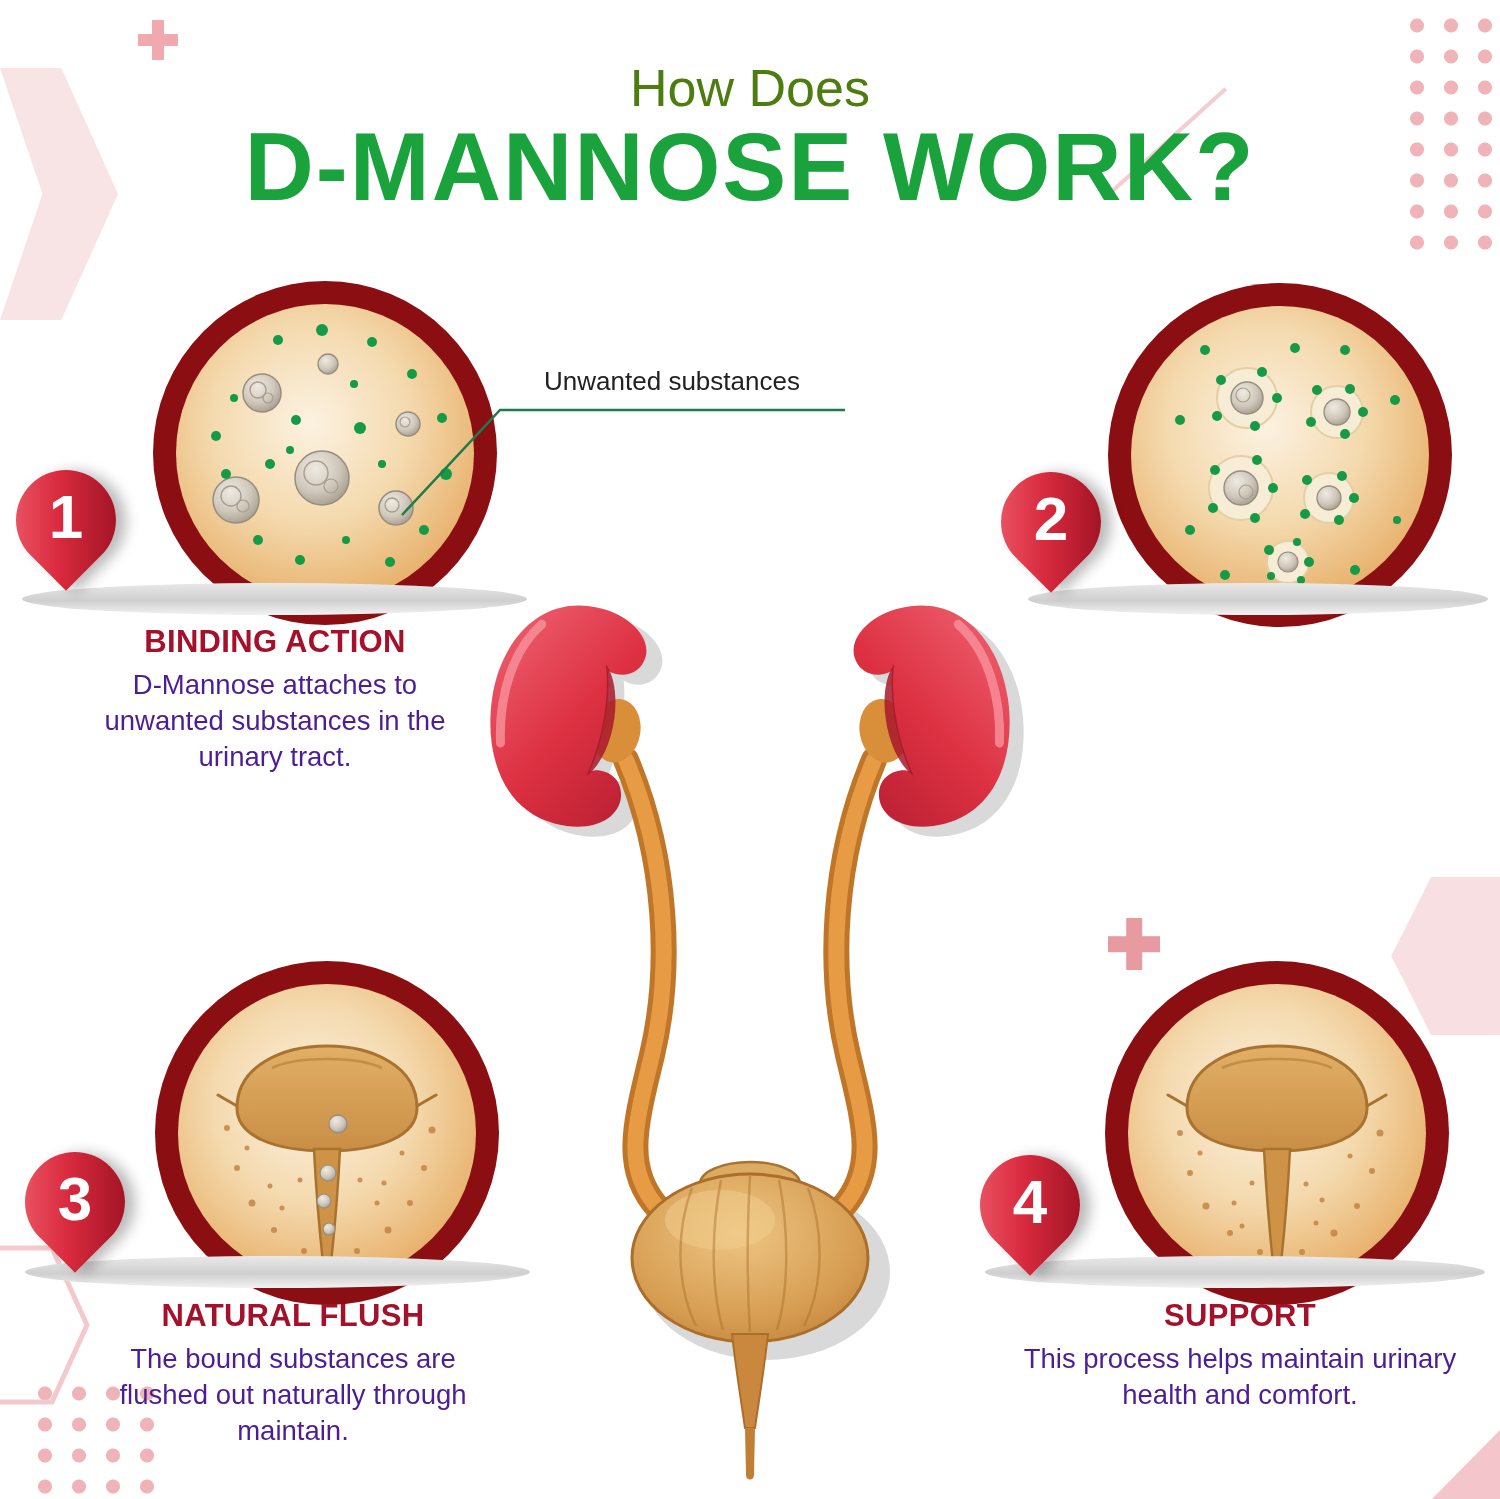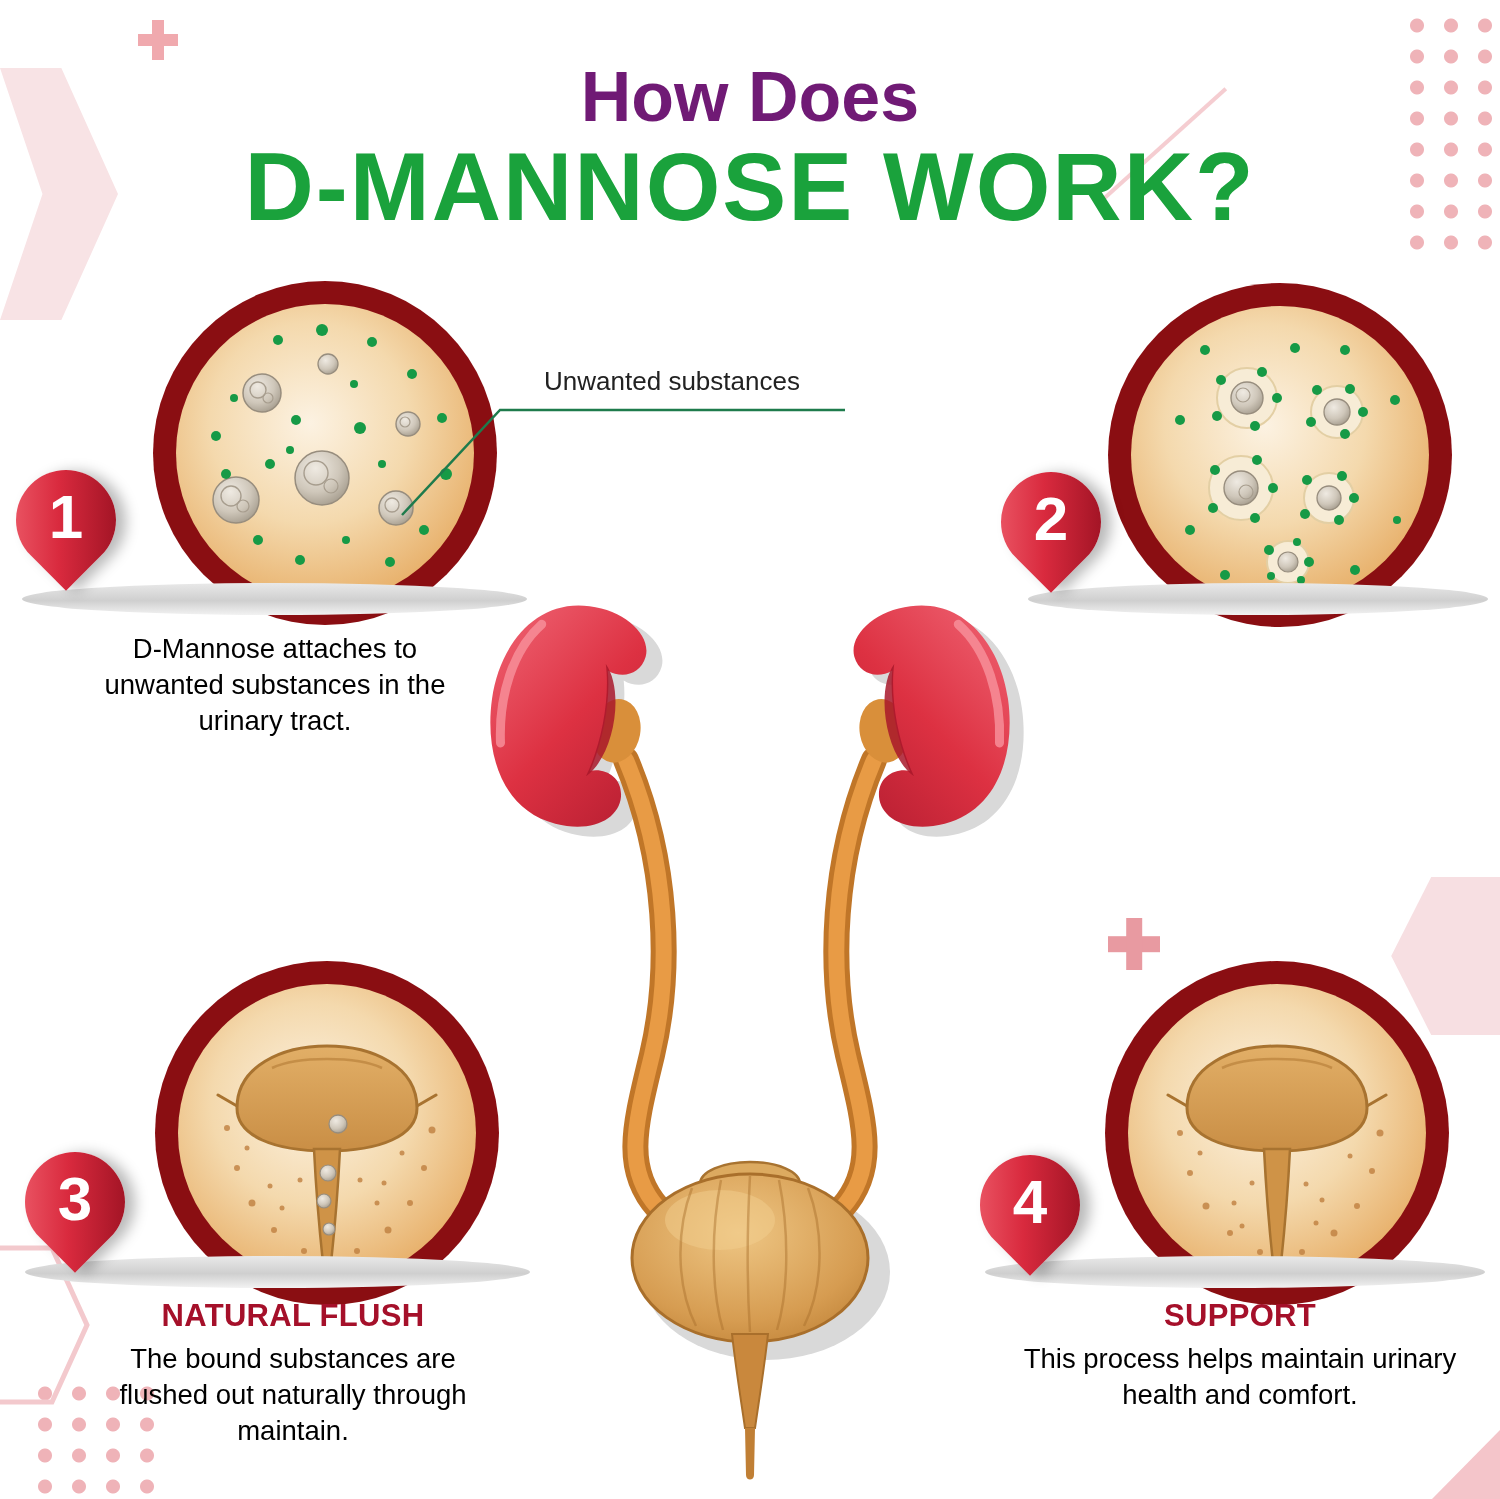--- a/index.html
+++ b/index.html
@@ -21,42 +21,42 @@
   .hex-right { position:absolute; left:1388px; top:872px; width:160px; height:168px; background:#f7dfe2;
     clip-path:polygon(27% 3%, 76% 3%, 100% 50%, 76% 97%, 27% 97%, 2% 50%); }
 
   .diag-line { position:absolute; left:1082px; top:142px; width:165px; height:4px; background:#f5cdd1; transform:rotate(-42deg); }
 
   .corner-br { position:absolute; left:1432px; top:1430px; width:68px; height:69px; background:#f4c5ca;
     clip-path:polygon(100% 0, 100% 100%, 0 100%); }
 
   
   .title { position:absolute; top:60px; left:0; width:100%; text-align:center; z-index:3; }
-  .title-line1 { font-size:70px; font-weight:700; color:#701a75; line-height:1.08; }
+  .title-line1 { font-size:52px; font-weight:400; color:#4d7c0f; line-height:1.08; }
   .title-line2 { font-size:96px; font-weight:800; color:#1aa23c; letter-spacing:2px; line-height:1.06; }
 
   
   .annotation-label { position:absolute; left:492px; top:366px; width:360px; text-align:center;
     font-size:26px; color:#222; z-index:6; }
   .annotation-line { position:absolute; left:390px; top:400px; z-index:5; }
 
   
   .circle-ill { position:absolute; z-index:1; }
   .shelf { position:absolute; height:32px; border-radius:50%; z-index:2;
     background:linear-gradient(180deg,#e9e9e9 0%, #cfcfcf 55%, #f2f2f2 100%); }
   .badge { position:absolute; width:100px; height:100px; z-index:4; }
   .badge .pin { position:absolute; inset:0; border-radius:50% 50% 50% 0; transform:rotate(-45deg);
     background:linear-gradient(135deg,#f06471 0%, #d92a3e 45%, #900d1d 100%);
     box-shadow:6px 8px 14px rgba(0,0,0,.28); }
   .badge .num { position:absolute; inset:0; display:flex; align-items:center; justify-content:center;
     color:#fff; font-size:62px; font-weight:800; padding-bottom:8px; }
 
   .step-text { position:absolute; text-align:center; z-index:3; }
   .step-title { font-size:31px; font-weight:800; color:#a5102a; letter-spacing:.3px; }
-  .step-desc { margin-top:7px; font-size:27.5px; color:#000000; line-height:1.3; }
+  .step-desc { margin-top:7px; font-size:27.5px; color:#4c1d95; line-height:1.3; }
 
   .center-ill { position:absolute; left:430px; top:570px; z-index:1; }
   .defs-holder { position:absolute; width:0; height:0; overflow:hidden; }
 </style>
 </head>
 <body>
 
 <div class="canvas">
 
   <svg class="defs-holder" aria-hidden="true">
@@ -164,20 +164,21 @@
       <circle cx="120" cy="186" r="5"></circle>
         <circle cx="204" cy="106" r="4"></circle>
     </g>
   </svg>
   <div class="shelf" style="left:22px; top:583px; width:505px;"></div>
   <div class="badge" style="left:16px; top:470px;">
     <div class="pin"></div>
     <div class="num">1</div>
   </div>
   <div class="step-text" style="left:85px; top:624px; width:380px;">
+    <div class="step-title">BINDING ACTION</div>
     <div class="step-desc">D-Mannose attaches to unwanted substances in the urinary tract.</div>
   </div>
 
   <svg class="circle-ill" style="left:1105px; top:280px;" width="350" height="350" viewBox="0 0 350 350">
     <circle cx="175" cy="175" r="172" fill="#8a0e12"></circle>
     <circle cx="175" cy="175" r="149" fill="url(#gradInner)"></circle>
     <g>
       <g transform="translate(142,118)">
           <circle r="30" fill="#f7ecd6" stroke="#e3cfa4" stroke-width="2"></circle>
           <circle r="16" fill="url(#gradClump)" stroke="#978d7e" stroke-width="1.4"></circle>

